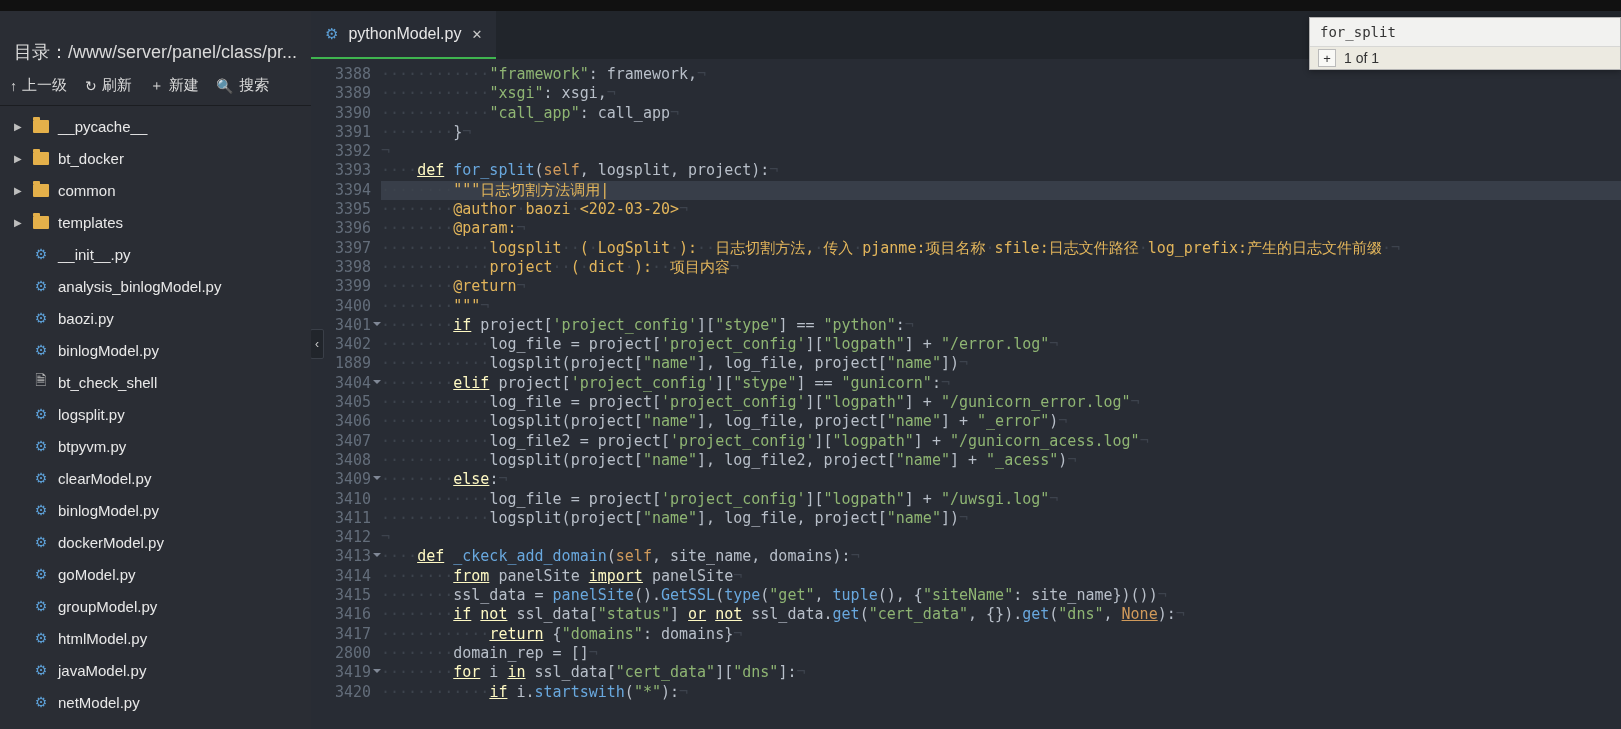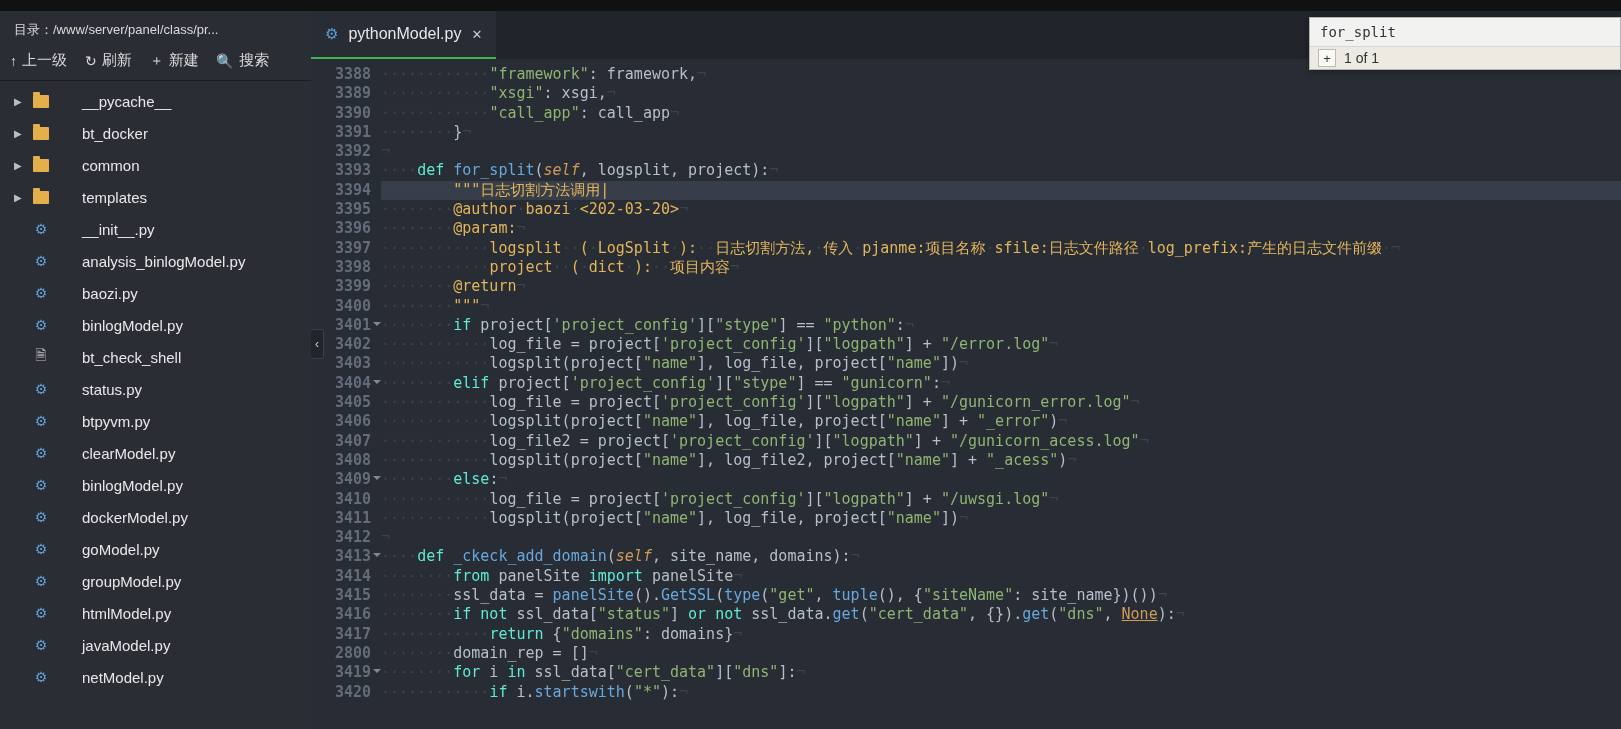--- a/index.html
+++ b/index.html
@@ -24,23 +24,24 @@
   .sidebar {
     width: 311px;
     background: #2a2d34;
     display: flex;
     flex-direction: column;
     color: #dadada;
     font-size: 14px;
   }
   .path-row {
     padding: 10px 14px 6px 14px;
-    font-size: 13px;
+    font-size: 18px;
     white-space: nowrap;
     overflow: hidden;
+    margin-top: 19px;
   }
   .toolbar {
     display: flex;
     align-items: center;
     gap: 18px;
     padding: 6px 14px 10px 10px;
     font-size: 15px;
     border-bottom: 1px solid #1b1d21;
   }
   .toolbar .tbtn { display: flex; align-items: center; gap: 5px; cursor: pointer; }
@@ -70,21 +71,21 @@
     width:16px; height:13px;
     background:#e4b04a;
     border-radius:1px;
     position:relative;
   }
   .folder-icon::before{
     content:"";position:absolute;top:-3px;left:0;width:7px;height:3px;background:#e4b04a;border-radius:1px 1px 0 0;
   }
   .py-icon { color:#5c9fd6; font-size:14px; }
   .file-icon { color:#bdbdbd; font-size:14px; }
-  .tree-label { font-size:15px; color:#e8e8e8;margin-left:24px; }
+  .tree-label { font-size:15px; color:#e8e8e8; }
 
   
   .editor-side { flex:1; display:flex; flex-direction:column; background:#282c34; position:relative; }
   .tabbar {
     height: 48px;
     background:#21252b;
     display:flex;
     align-items:stretch;
   }
   .tab {
@@ -103,44 +104,44 @@
   .gutter{
     width:70px;
     background:#282c34;
     color:#636d7a;
     font-family:Consolas,monospace;
     font-size:15px;
     text-align:right;
     padding-top:6px;
     line-height:19.3px;
   }
-  .gutter .ln{padding-right:10px;position:relative;font-weight:bold;}
+  .gutter .ln{padding-right:10px;position:relative;}
   .gutter .fold::after{
     content:"";position:absolute;right:0px;top:6px;width:0;height:0;border-top:4px solid #808896;border-left:4px solid transparent;border-right:4px solid transparent;
   }
   .code{
     flex:1;
     font-family:Consolas,monospace;
     font-size:15px;
     white-space:pre;
     color:#b8bfc9;
     padding-top:6px;
     line-height:19.3px;
     overflow:hidden;
   }
   .code .line{height:19.3px;}
   .ws{color:#3d434d;}
   .hl{background:#383e49;display:block;}
 
-  .k{color:#5eead4;}      
+  .k{color:#fef9c3;text-decoration:underline;}      
   .fn{color:#69a8de;}     
   .s{color:#8fb573;}      
   .sd{color:#e2b55b;}     
   .n{color:#d09a5b;text-decoration:underline;}      
-  .self{color:#d09a5b;font-style:italic;}
+  .self{color:#d09a5b;}
   .nl{color:#3d434d;}
 
   .collapse-handle{
     position:absolute;
     left:-1px;
     top:270px;
     width:14px;height:30px;
     background:#21252b;
     border:1px solid #3a3f48;
     border-radius:2px;
@@ -251,21 +252,21 @@
           <span class="tree-label">binlogModel.py</span>
         </div>
         <div class="tree-row">
           <span class="arrow"></span>
           <span class="icon file-icon">🗎</span>
           <span class="tree-label">bt_check_shell</span>
         </div>
         <div class="tree-row">
           <span class="arrow"></span>
           <span class="icon py-icon">⚙</span>
-          <span class="tree-label">status.py</span>
+          <span class="tree-label">logsplit.py</span>
         </div>
         <div class="tree-row">
           <span class="arrow"></span>
           <span class="icon py-icon">⚙</span>
           <span class="tree-label">btpyvm.py</span>
         </div>
         <div class="tree-row">
           <span class="arrow"></span>
           <span class="icon py-icon">⚙</span>
           <span class="tree-label">clearModel.py</span>
@@ -327,21 +328,21 @@
           <div class="ln">3393</div>
           <div class="ln">3394</div>
           <div class="ln">3395</div>
           <div class="ln">3396</div>
           <div class="ln">3397</div>
           <div class="ln">3398</div>
           <div class="ln">3399</div>
           <div class="ln">3400</div>
           <div class="ln fold">3401</div>
           <div class="ln">3402</div>
-          <div class="ln">3403</div>
+          <div class="ln">1889</div>
           <div class="ln fold">3404</div>
           <div class="ln">3405</div>
           <div class="ln">3406</div>
           <div class="ln">3407</div>
           <div class="ln">3408</div>
           <div class="ln fold">3409</div>
           <div class="ln">3410</div>
           <div class="ln">3411</div>
           <div class="ln">3412</div>
           <div class="ln fold">3413</div>

